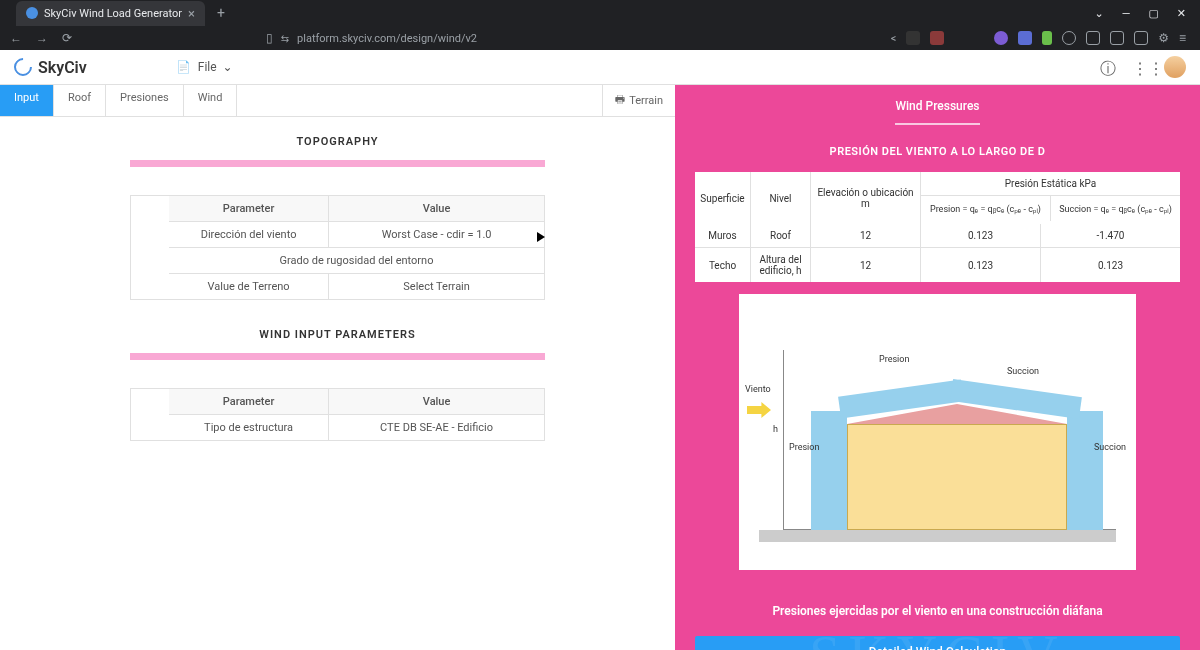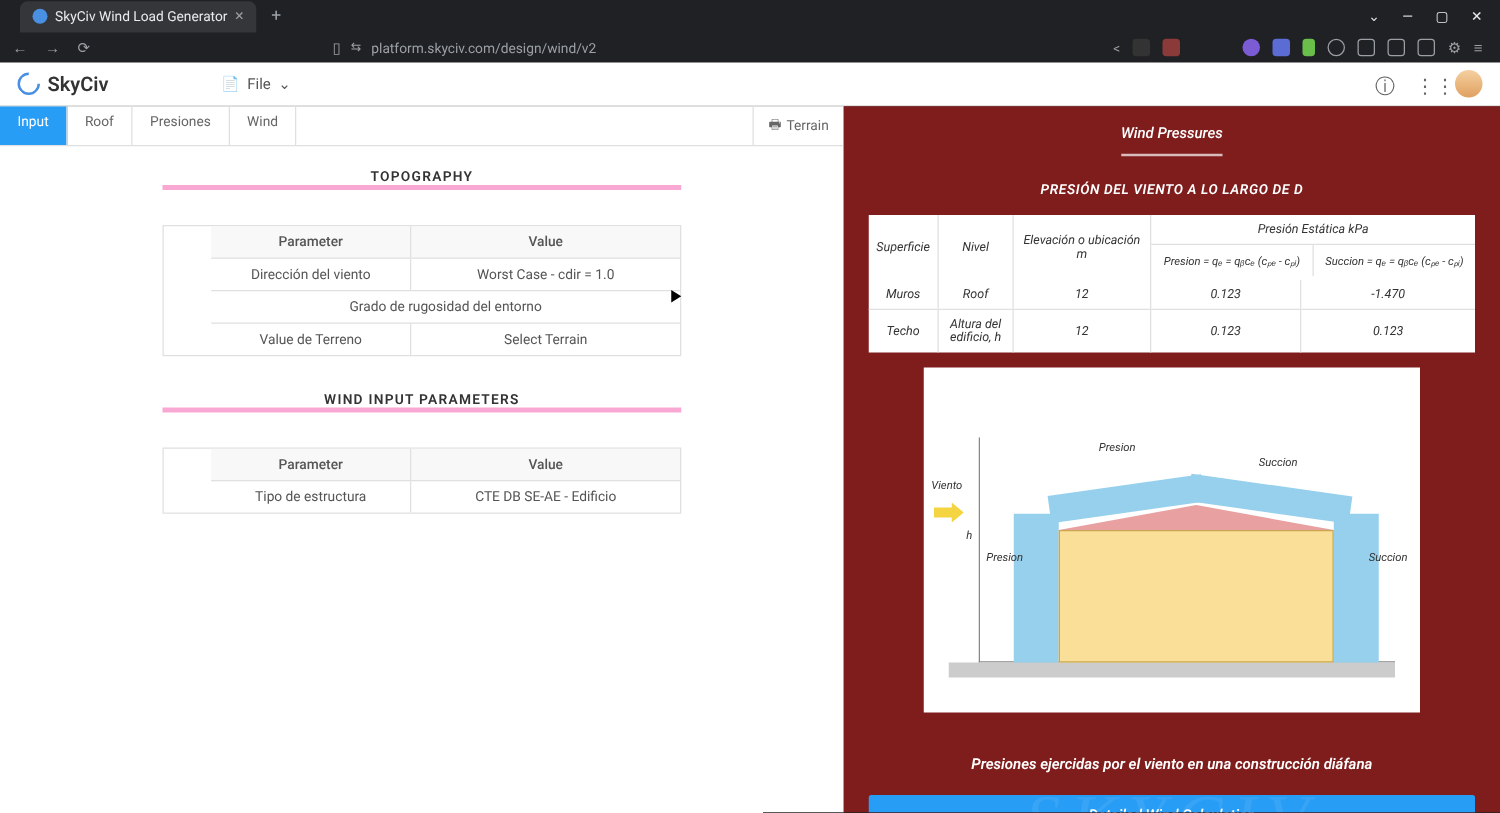--- a/index.html
+++ b/index.html
@@ -24,28 +24,28 @@
 .app-header { background: #fff; height: 35px; display: flex; align-items: center; padding: 0 14px; border-bottom: 1px solid #e0e0e0; }
 .logo { display: flex; align-items: center; gap: 6px; font-weight: 600; font-size: 16px; color: #333; }
 .logo-icon { width: 18px; height: 18px; border: 2px solid #4a90e2; border-radius: 50%; border-top-color: transparent; transform: rotate(45deg); }
 .file-menu { margin-left: 90px; display: flex; align-items: center; gap: 6px; font-size: 12px; color: #555; cursor: pointer; }
 .header-right { margin-left: auto; display: flex; align-items: center; gap: 16px; }
 .header-icon { width: 16px; height: 16px; color: #666; cursor: pointer; }
 .avatar { width: 22px; height: 22px; border-radius: 50%; background: linear-gradient(#f5d0a0, #e0a060); }
 
 .content { display: flex; height: 565px; }
 .left-pane { flex: 0 0 675px; background: #fff; overflow: hidden; }
-.right-pane { flex: 1; background: #7f1d1d; color: #fff; overflow: hidden; position: relative; font-style: italic; }
+.right-pane { flex: 1; background: #ec4899; color: #fff; overflow: hidden; position: relative; }
 
 .sub-tabs { display: flex; border-bottom: 1px solid #e0e0e0; font-size: 11px; }
 .sub-tab { padding: 6px 14px; color: #666; cursor: pointer; border-right: 1px solid #e0e0e0; }
 .sub-tab.active { background: #289DF5; color: #fff; }
 .report-btn { margin-left: auto; padding: 6px 12px; color: #666; cursor: pointer; display: flex; align-items: center; gap: 4px; border-left: 1px solid #e0e0e0; }
 
-.section-title { text-align: center; font-size: 11px; font-weight: 600; color: #333; letter-spacing: 1px; padding: 18px 0 0; border-bottom: 4px solid #f9a8d4; margin: 0 130px; }
+.section-title { text-align: center; font-size: 11px; font-weight: 600; color: #333; letter-spacing: 1px; padding: 18px 0 12px; border-bottom: 7px solid #f9a8d4; margin: 0 130px; }
 
 .param-table { margin: 28px 130px 10px; border: 1px solid #e0e0e0; font-size: 11px; padding-left: 38px; }
 .param-row { display: flex; border-bottom: 1px solid #e0e0e0; }
 .param-row:last-child { border-bottom: none; }
 .param-row.header { background: #f8f8f8; font-weight: 500; }
 .param-cell { flex: 1; padding: 6px 10px; text-align: center; color: #555; border-right: 1px solid #e0e0e0; }
 .param-cell:last-child { border-right: none; flex: 1.4; }
 
 .right-header { text-align: center; font-size: 12px; padding: 14px 0 10px; font-weight: 500; border-bottom: 2px solid rgba(255,255,255,0.7); margin: 0 auto 14px; width: fit-content; }
 .right-subtitle { text-align: center; font-size: 11px; font-weight: 600; letter-spacing: 0.5px; padding: 6px 0 14px; }

